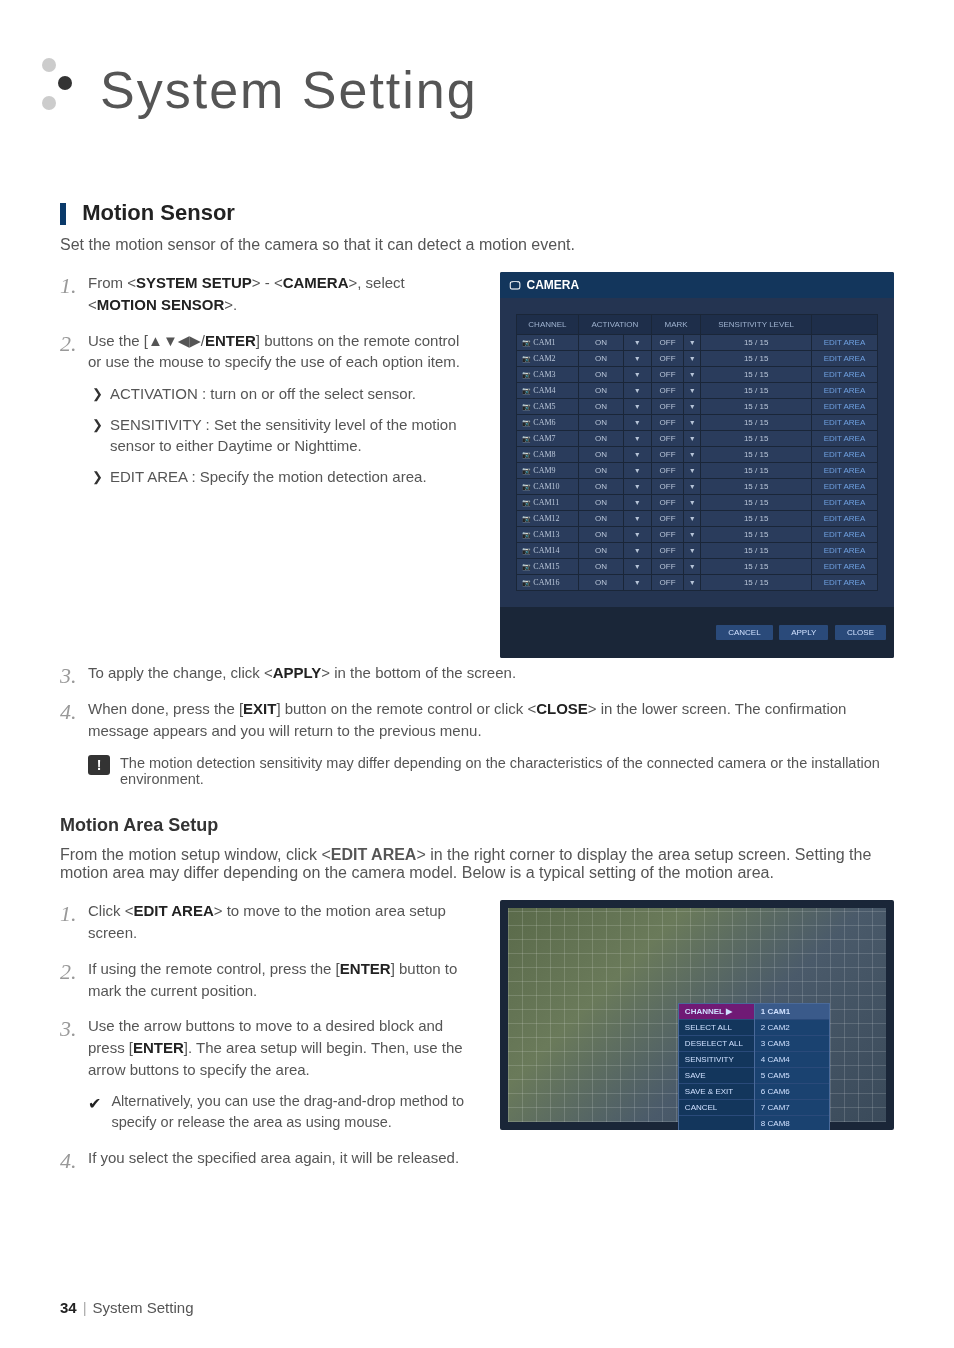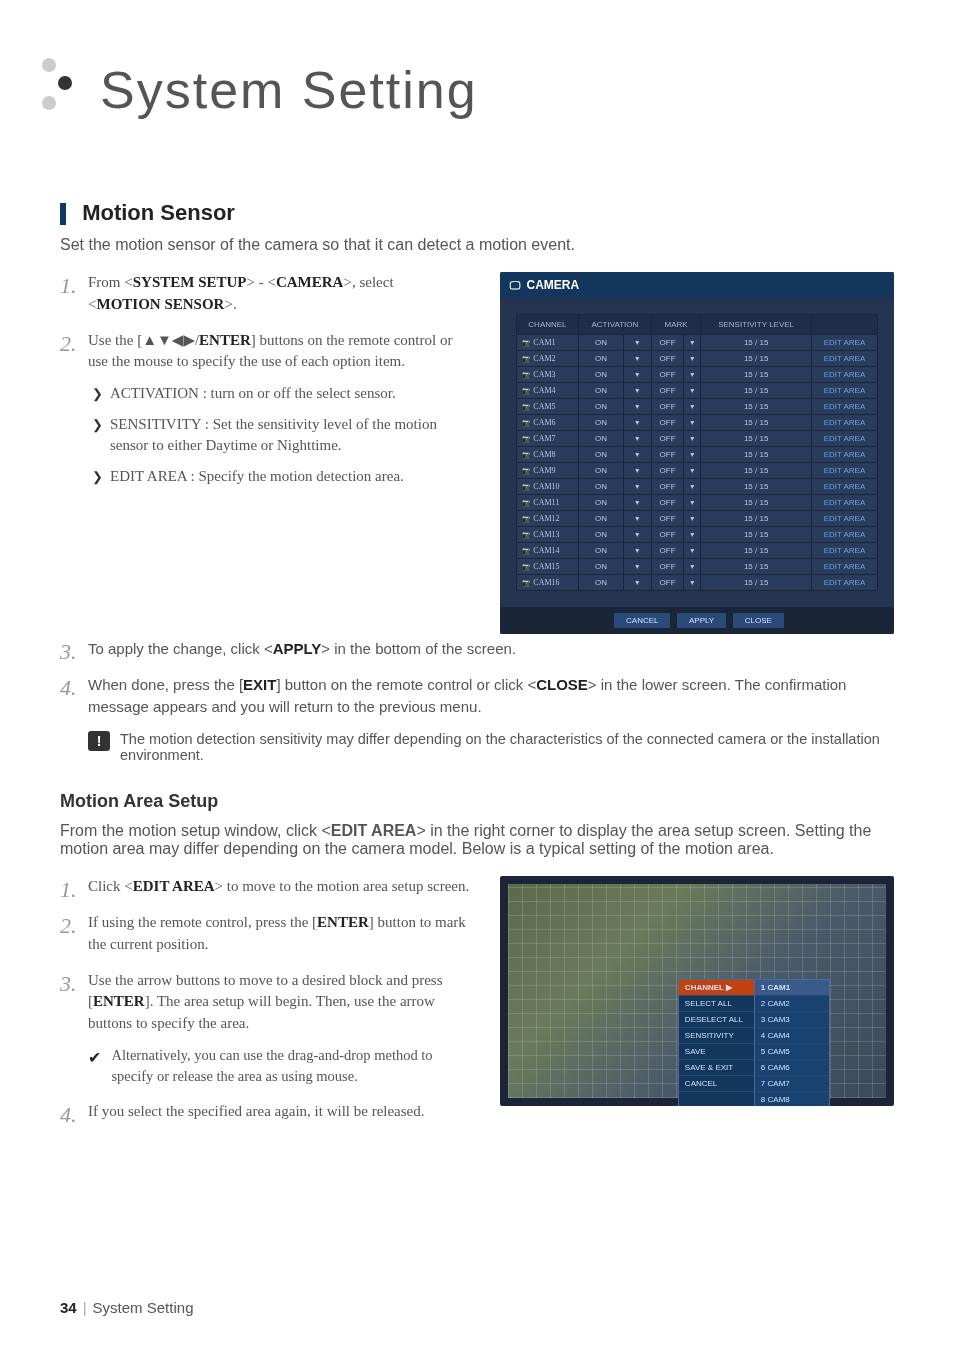--- a/index.html
+++ b/index.html
@@ -51,21 +51,21 @@
   .intro {
     font-size: 16px;
     color: #555;
     margin: 0 0 18px 0;
   }
   .two-col {
     display: flex;
     gap: 26px;
     align-items: flex-start;
   }
-  .left-col { flex: 1.05; font-family: Liberation Serif, serif; }
+  .left-col { flex: 1.05; }
   .right-col { flex: 1; }
   ol.steps {
     list-style: none;
     padding: 0;
     margin: 0;
     counter-reset: step;
   }
   ol.steps > li {
     counter-increment: step;
     position: relative;
@@ -201,22 +201,22 @@
     padding-left: 6px;
     font-family: Liberation Serif, serif;
   }
   table.cam-table td.ch::before {
     content: "📷 ";
     font-size: 7px;
   }
   table.cam-table td.edit { color: #6fa0e0; }
   .cam-footer {
     background: #1a2638;
-    padding: 6px 8px;
-    text-align: center;
+    padding: 18px 8px;
+    text-align: right;
   }
   .cam-footer span {
     display: inline-block;
     background: #2a4a7a;
     color: #cfe0ff;
     padding: 3px 12px;
     font-size: 8px;
     margin-left: 4px;
     border-radius: 1px;
   }
@@ -242,21 +242,21 @@
     left: 170px;
     top: 95px;
     display: flex;
     font-size: 8px;
     background: #13365c;
     color: #cfe0ff;
     border: 1px solid #4a6a9a;
   }
   .menu-col { width: 75px; }
   .menu-col div { padding: 3px 6px; border-bottom: 1px solid #2a4a7a; }
-  .menu-col .hdr { background: #c2410c; font-weight: bold; }
+  .menu-col .hdr { background: #701a75; font-weight: bold; }
   .menu-col.right { background: #1a4270; border-left: 1px solid #4a6a9a; }
   .menu-col.right .hdr { background: #3a5a8a; }
   .footer {
     position: absolute;
     bottom: 32px;
     left: 60px;
     font-size: 15px;
     color: #555;
   }
   .footer b { color: #222; }

